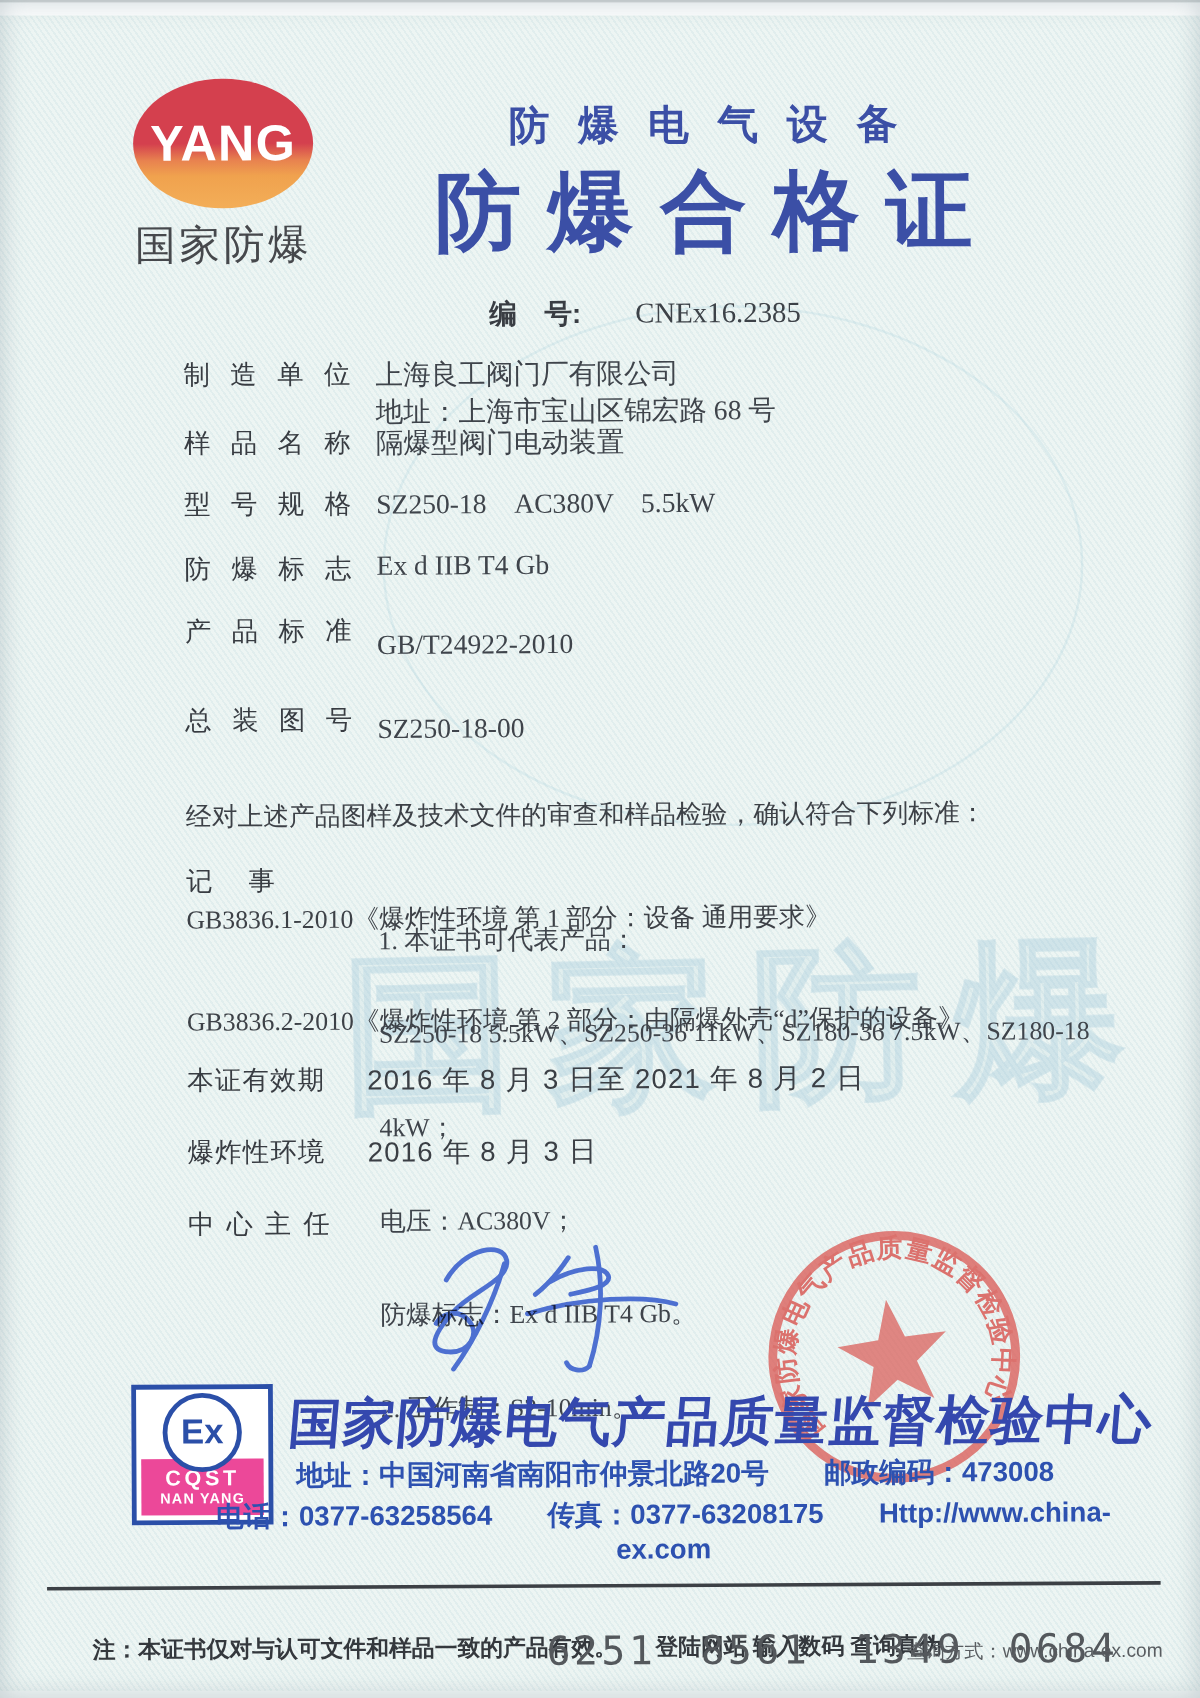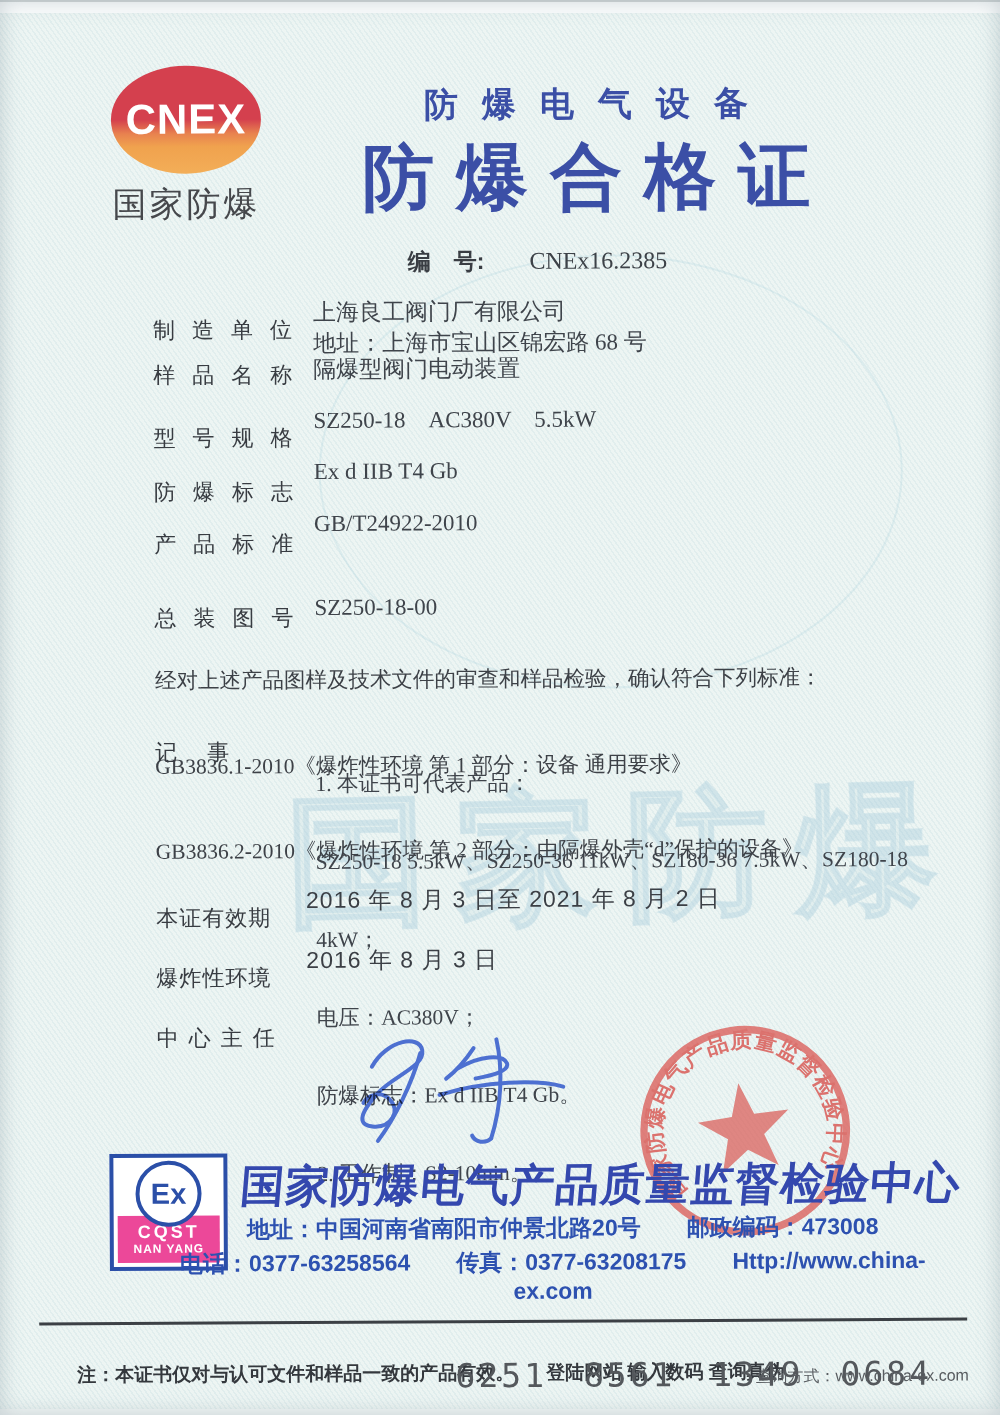--- a/index.html
+++ b/index.html
@@ -35,21 +35,21 @@
   
   .doc-category{position:absolute;left:184px;top:82px;width:810px;text-align:center;
     font-size:34px;font-weight:bold;color:#3b4fa6;letter-spacing:24px;text-indent:24px;}
   .doc-title{position:absolute;left:184px;top:140px;width:810px;text-align:center;line-height:1.05;
     font-size:72px;font-weight:bold;color:#3b4fa6;letter-spacing:22px;text-indent:22px;}
   .cert-no{position:absolute;left:410px;top:246px;font-size:23px;}
   .cert-no .no-label{font-weight:bold;color:#393d43;}
   .cert-no .no-value{margin-left:45px;font-family:"Liberation Serif","DejaVu Serif",serif;font-size:24px;color:#3d4248;}
 
   
-  .f-label{position:absolute;left:155px;font-size:22px;color:#383c42;letter-spacing:17px;white-space:nowrap;margin-top:18px;}
+  .f-label{position:absolute;left:155px;font-size:22px;color:#383c42;letter-spacing:17px;white-space:nowrap;}
   .f-label.tight{letter-spacing:10px;}
   .f-label.pair{letter-spacing:30px;}
   .f-label.nols{letter-spacing:1px;}
   .f-value{position:absolute;left:315px;font-size:23px;color:#3f444b;white-space:pre-wrap;
     font-family:"Liberation Serif","DejaVu Serif",serif;}
   .f-date{position:absolute;left:305px;font-size:23px;color:#3b3f45;white-space:pre-wrap;letter-spacing:1px;}
 
   .conformity{position:absolute;left:155px;top:608px;width:760px;font-size:21.5px;line-height:28.5px;
     color:#3d4147;font-family:"Liberation Serif","DejaVu Serif",serif;white-space:pre-wrap;}
   .remarks{position:absolute;left:315px;top:718px;width:630px;font-size:21.5px;line-height:26px;
@@ -95,45 +95,45 @@
 <div class="page">
   <div class="scan-top"></div>
   <div class="scan-bottom"></div>
 
   <div class="content">
 
     <div class="wm-ellipse"></div>
     <div class="wm-text">国家防爆</div>
 
     <div class="cnex">
-      <span>CNEX</span>
+      <span>YANG</span>
     </div>
     <div class="cnex-caption">国家防爆</div>
 
     <div class="doc-category">防爆电气设备</div>
     <div class="doc-title">防爆合格证</div>
     <div class="cert-no">
       <span class="no-label">编　号:</span><span class="no-value">CNEx16.2385</span>
     </div>
 
     <div class="f-label" style="top:296px">制造单位</div>
     <div class="f-value" style="top:296px">上海良工阀门厂有限公司</div>
     <div class="f-value" style="top:327px">地址：上海市宝山区锦宏路 68 号</div>
 
-    <div class="f-label" style="top:341px">样品名称</div>
+    <div class="f-label" style="top:353px">样品名称</div>
     <div class="f-value" style="top:353px">隔爆型阀门电动装置</div>
 
     <div class="f-label" style="top:404px">型号规格</div>
     <div class="f-value" style="top:404px">SZ250-18　AC380V　5.5kW</div>
 
     <div class="f-label" style="top:458px">防爆标志</div>
     <div class="f-value" style="top:458px">Ex d IIB T4 Gb</div>
 
     <div class="f-label" style="top:510px">产品标准</div>
-    <div class="f-value" style="top:510px">GB/T24922-2010</div>
+    <div class="f-value" style="top:524px">GB/T24922-2010</div>
 
     <div class="f-label" style="top:584px">总装图号</div>
     <div class="f-value" style="top:594px">SZ250-18-00</div>
 
     <div class="conformity">
       <div>经对上述产品图样及技术文件的审查和样品检验，确认符合下列标准：</div>
       <div>GB3836.1-2010《爆炸性环境 第 1 部分：设备 通用要求》</div>
       <div>GB3836.2-2010《爆炸性环境 第 2 部分：由隔爆外壳“d”保护的设备》</div>
     </div>
 

